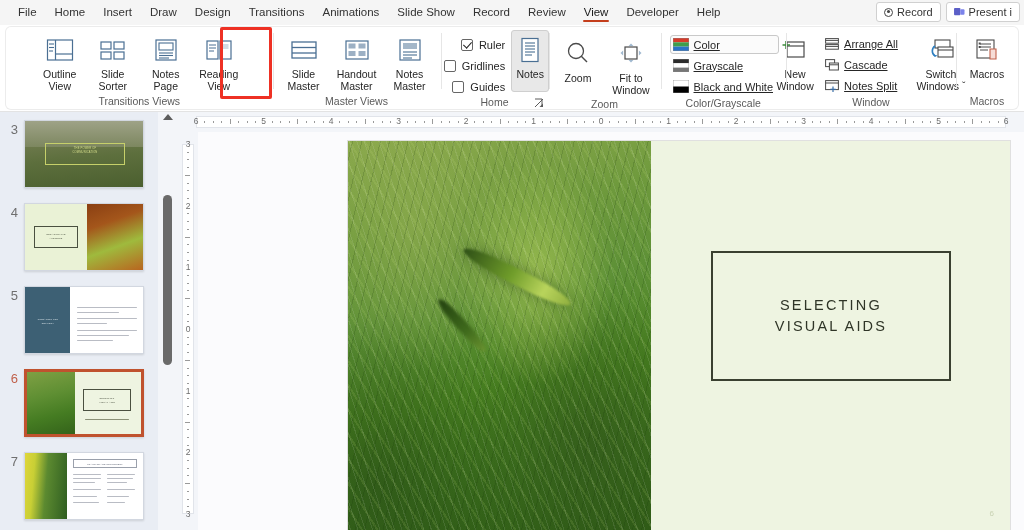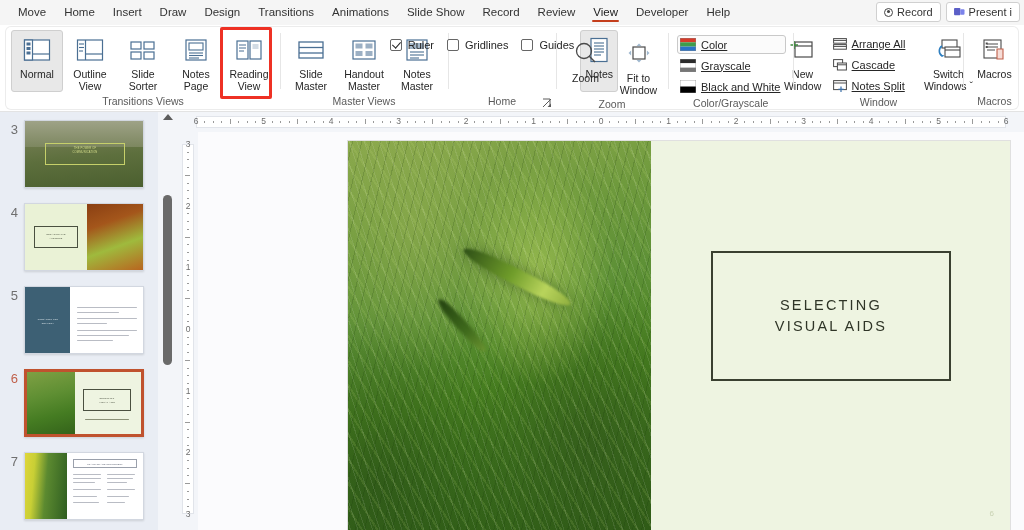--- a/index.html
+++ b/index.html
@@ -88,21 +88,21 @@
   }
   .bigbtn.selected { background: #e8e8e8; border-color: #cfcfcf; }
   .bigbtn.framed-red { position: relative; }
   .redframe {
     position: absolute; border: 3px solid #ee3124; border-radius: 2px;
     pointer-events: none;
   }
   .icobox { width: 30px; height: 28px; display:flex; align-items:center; justify-content:center; }
 
   
-  .checkcol { display:flex; flex-direction:row; gap:13px; padding: 6px 2px 0 4px; }
+  .checkcol { display:flex; flex-direction:column; gap:4px; padding: 6px 2px 0 4px; align-items: flex-end; }
   .checkrow { display:flex; align-items:center; gap:6px; height:17px; }
   .cbox {
     width:12px; height:12px; border:1px solid #666; border-radius:2px;
     background:#fff; position:relative; flex:none;
   }
   .cbox.checked::after {
     content:""; position:absolute; left:3px; top:0px; width:4px; height:7px;
     border:solid #222; border-width:0 1.6px 1.6px 0; transform:rotate(42deg);
   }
   .checkrow .t { font-size: 11px; color:#262626; white-space:nowrap; }
@@ -243,21 +243,21 @@
   .t-box  { position:absolute; border:1px solid #4a5040; }
   .t-txt  { position:absolute; font-size:2.6px; color:#d6df8b; letter-spacing:.2px;
             text-align:center; line-height:4px; white-space:pre-line; }
 </style>
 </head>
 <body>
 
 <div id="app">
 
   <div class="tabbar">
-    <div class="tab">Move</div>
+    <div class="tab">File</div>
     <div class="tab">Home</div>
     <div class="tab">Insert</div>
     <div class="tab">Draw</div>
     <div class="tab">Design</div>
     <div class="tab">Transitions</div>
     <div class="tab">Animations</div>
     <div class="tab">Slide Show</div>
     <div class="tab">Record</div>
     <div class="tab">Review</div>
     <div class="tab active">View</div>
@@ -277,33 +277,20 @@
         <span>Present i</span>
       </div>
     </div>
   </div>
 
   <div class="ribbon">
     <div class="ribbon-inner">
 
       <div class="rgroup" style="width:288px">
         <div class="rgroup-body">
-          <div class="bigbtn selected">
-            <span class="icobox">
-              <svg width="28" height="24" viewBox="0 0 28 24">
-                <rect x="1.5" y="2" width="25" height="20" fill="#fff" stroke="#4a6f93" stroke-width="1.2"></rect>
-                <rect x="1.5" y="2" width="8" height="20" fill="#fff" stroke="#4a6f93" stroke-width="1.2"></rect>
-                <rect x="3.5" y="4.5" width="4" height="3" fill="#4a6f93"></rect>
-                <rect x="3.5" y="9" width="4" height="3" fill="#4a6f93"></rect>
-                <rect x="3.5" y="13.5" width="4" height="3" fill="#4a6f93"></rect>
-                <line x1="9.5" y1="16" x2="26.5" y2="16" stroke="#4a6f93" stroke-width="1.2"></line>
-              </svg>
-            </span>
-            <span class="lbl">Normal</span>
-          </div>
           <div class="bigbtn">
             <span class="icobox">
               <svg width="28" height="24" viewBox="0 0 28 24">
                 <rect x="1.5" y="2" width="25" height="20" fill="#fff" stroke="#4a6f93" stroke-width="1.2"></rect>
                 <line x1="9.5" y1="2" x2="9.5" y2="22" stroke="#4a6f93" stroke-width="1.2"></line>
                 <line x1="3" y1="6" x2="8" y2="6" stroke="#4a6f93" stroke-width="1.1"></line>
                 <line x1="3" y1="9.5" x2="8" y2="9.5" stroke="#4a6f93" stroke-width="1.1"></line>
                 <line x1="3" y1="13" x2="7" y2="13" stroke="#4a6f93" stroke-width="1.1"></line>
                 <line x1="9.5" y1="16" x2="26.5" y2="16" stroke="#4a6f93" stroke-width="1.2"></line>
               </svg>

